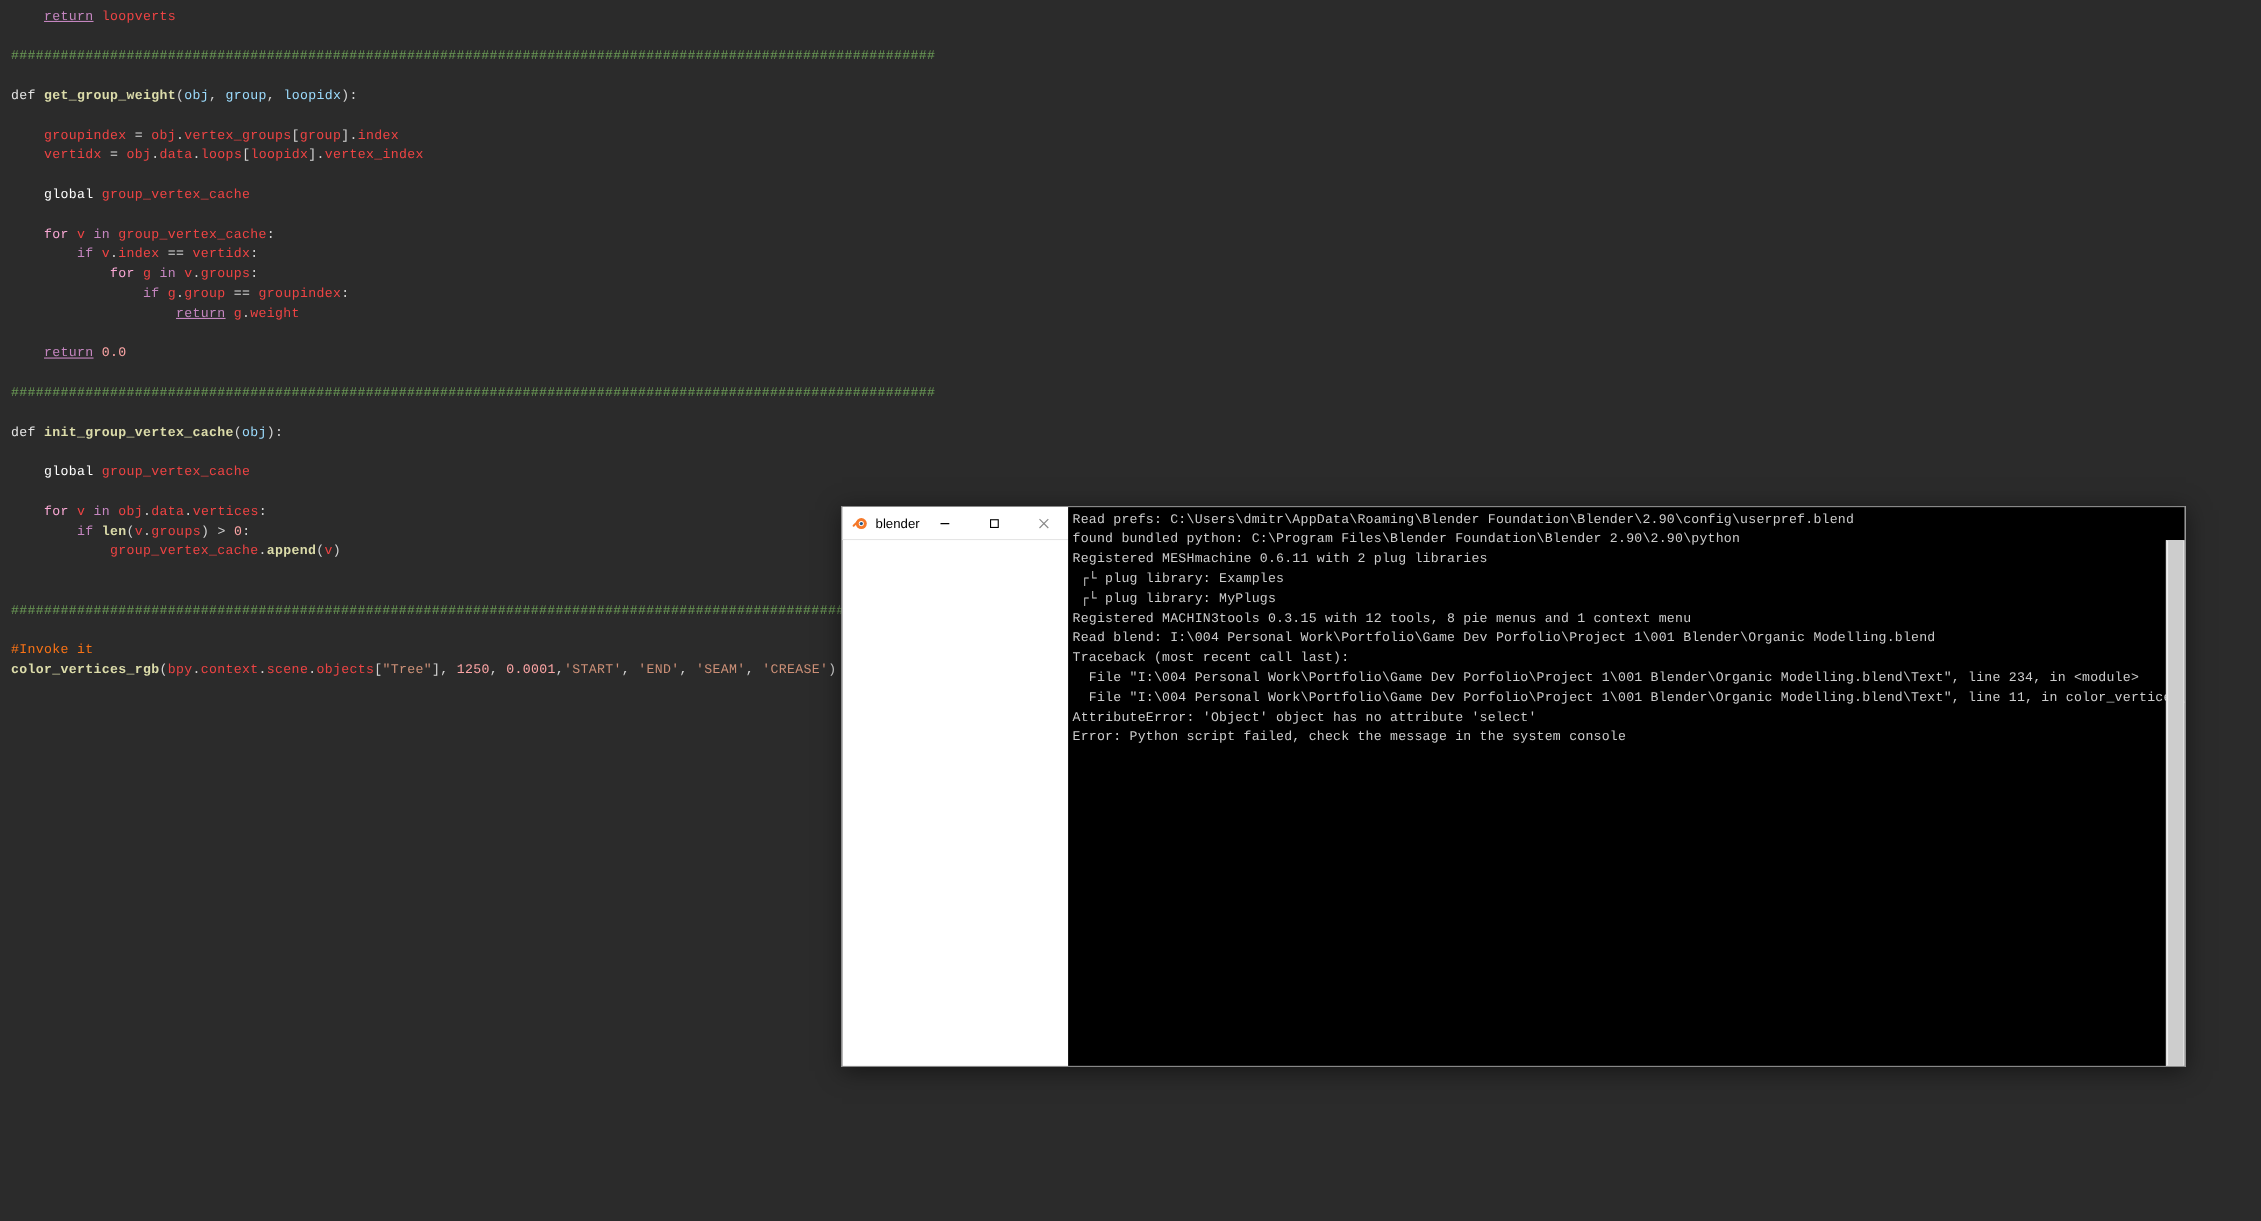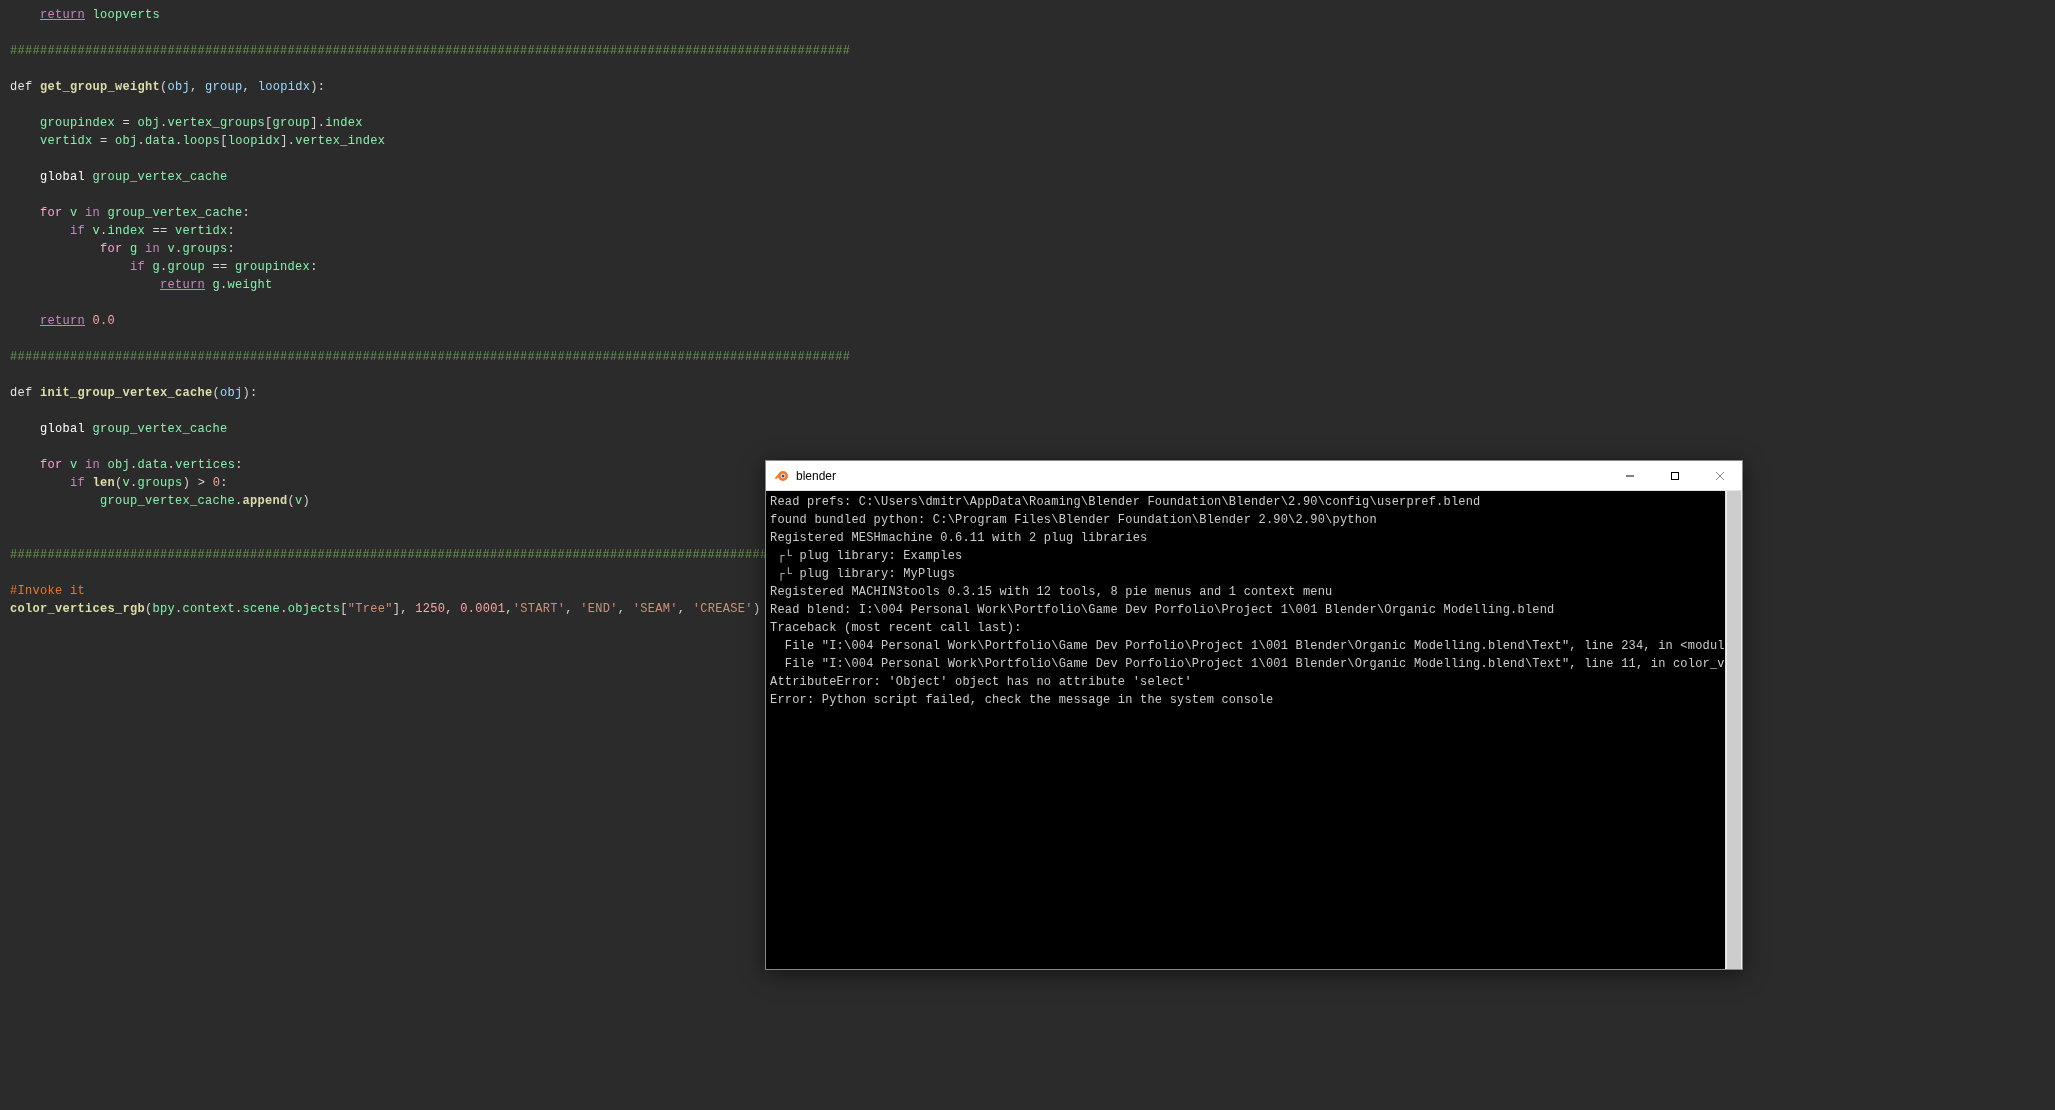--- a/index.html
+++ b/index.html
@@ -25,40 +25,40 @@
     font-family: 'Consolas', 'Courier New', monospace;
     letter-spacing: 0.3px;
   }
   .kw-return { color: #c586c0; text-decoration: underline; }
   .kw-def { color: #e5e5e5; }
   .kw-for { color: #f9a8d4; text-align: center; }
   .kw-if { color: #c586c0; }
   .kw-in { color: #c586c0; }
   .kw-global { color: #ffffff; }
   .fn { color: #dcdcaa; font-weight: bold; }
-  .ident { color: #86efac; }
+  .ident { color: #ef4444; }
   .num { color: #fca5a5; }
   .str { color: #ce9178; }
   .comment { color: #f97316; }
   .punct { color: #d4d4d4; }
   .op { color: #d4d4d4; }
   .param { color: #9cdcfe; }
   .sep-line { color: #6a9955; }
 
   .console-window {
     position: absolute;
     top: 460px;
     left: 765px;
-    width: 978px;
+    width: 1222px;
     height: 510px;
     background: #ffffff;
     border: 1px solid #888;
     box-shadow: 0 4px 20px rgba(0,0,0,0.5);
     display: flex;
-    flex-direction: column;
+    flex-direction: row;
   }
   .titlebar {
     height: 30px;
     background: #ffffff;
     display: flex;
     align-items: center;
     padding: 0 0 0 8px;
     border-bottom: 1px solid #e5e5e5;
   }
   .title-icon {

